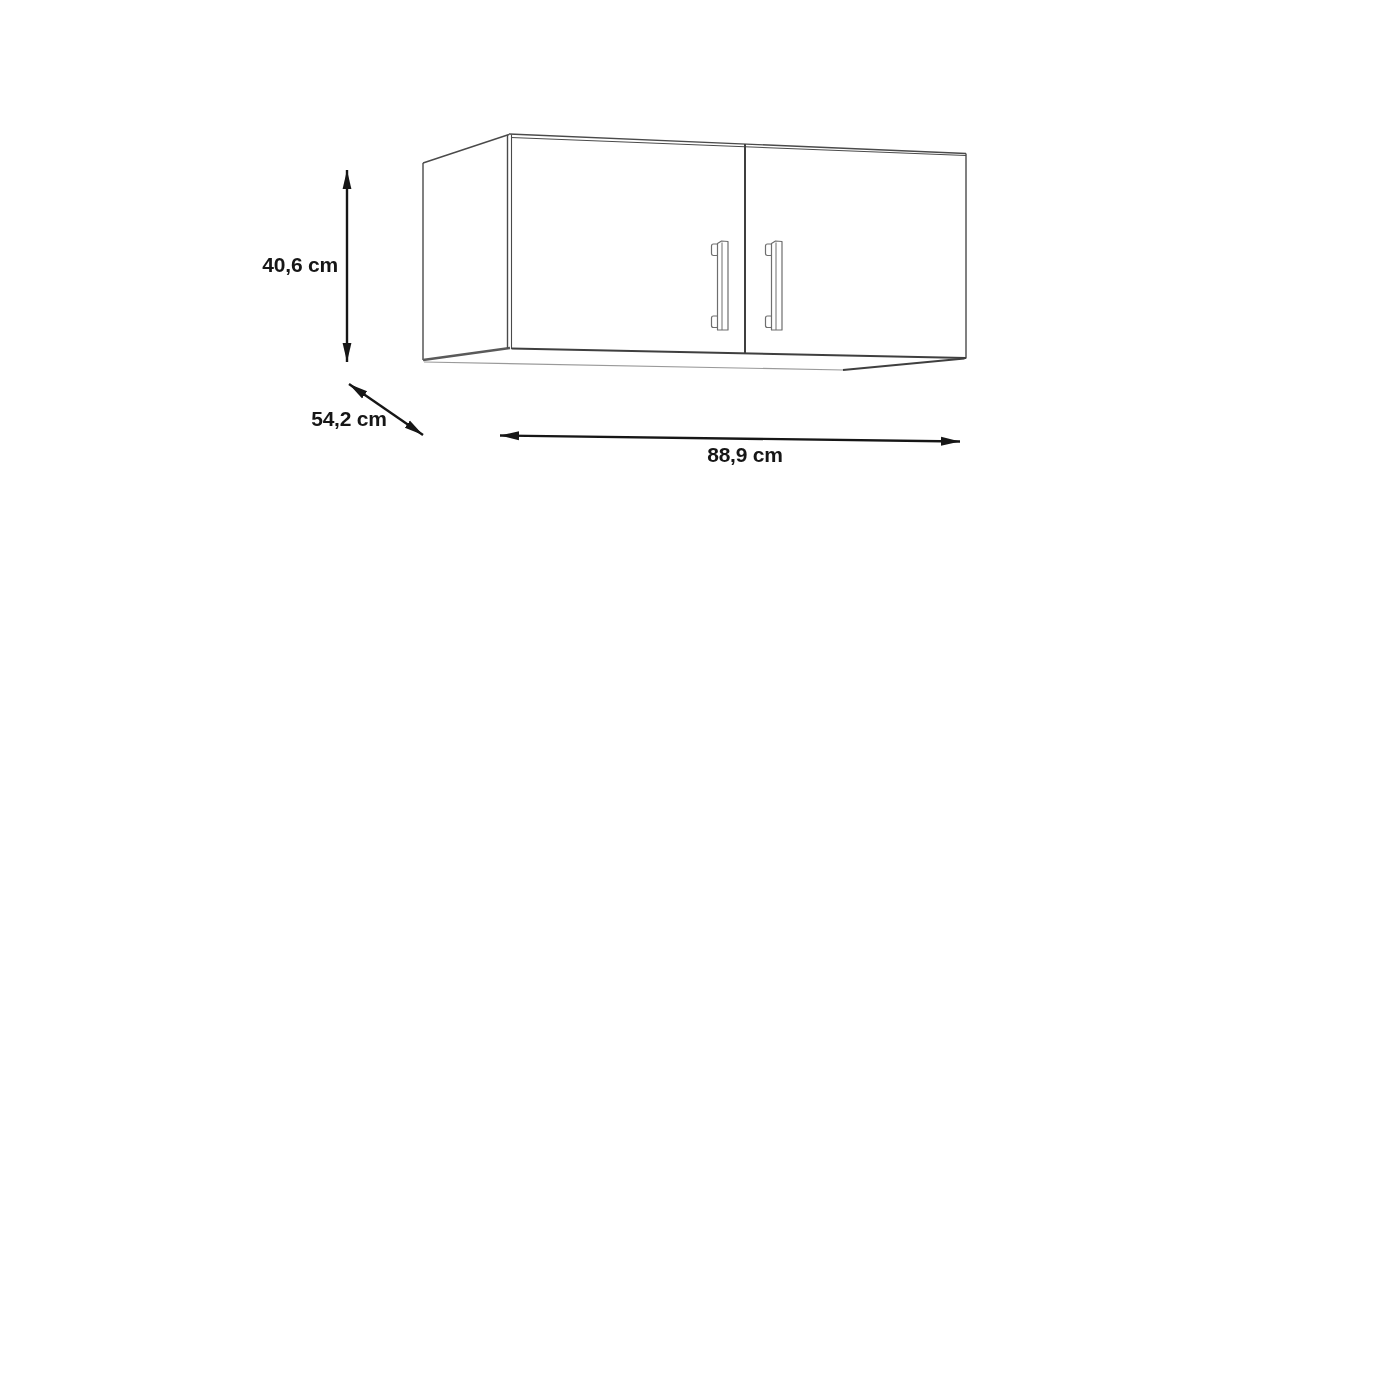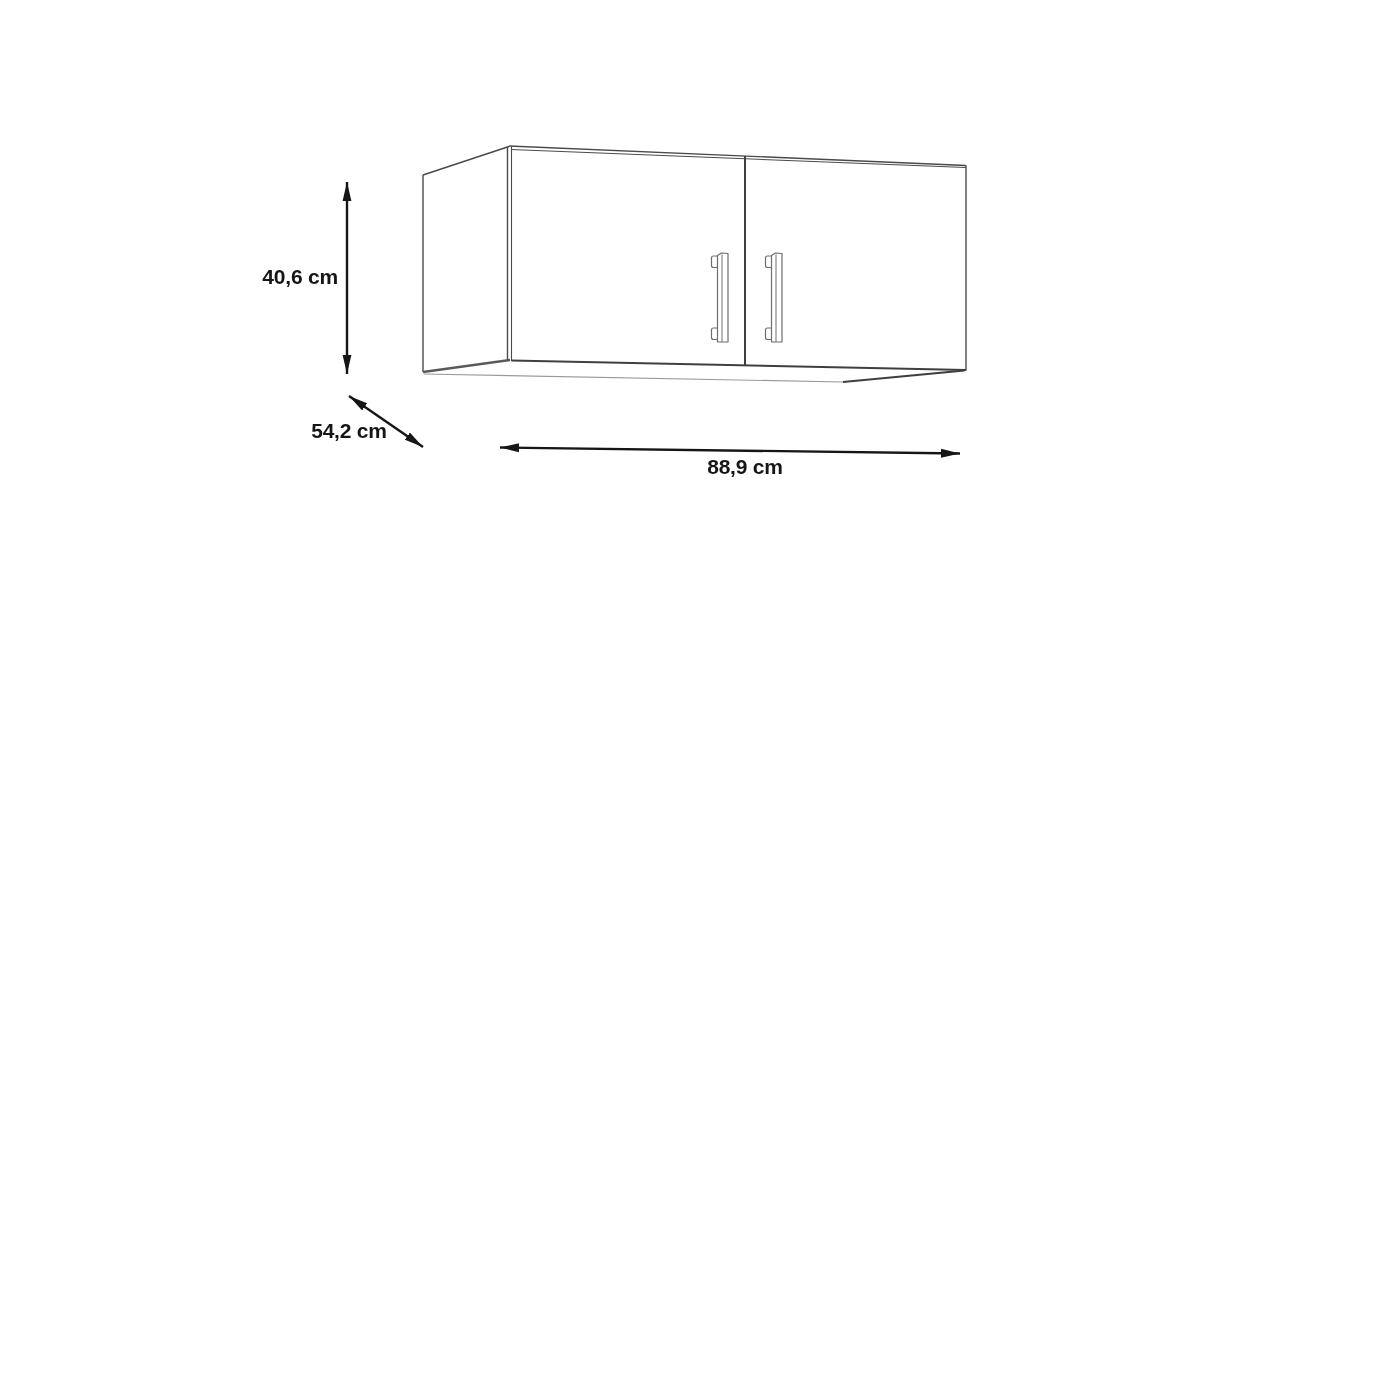--- a/index.html
+++ b/index.html
@@ -6,21 +6,20 @@
     margin: 0;
     padding: 0;
     background: #ffffff;
   }
   .canvas {
     position: relative;
     width: 1400px;
     height: 1012px;
     background: var(--background, #ffffff);
     overflow: hidden;
-    margin-top: 12px;
   }
   svg { display: block; }
 
   .face   { fill: #ffffff; stroke: none; }
   .edge   { stroke: var(--outline, #4a4a4a); stroke-width: 1.4; fill: none; stroke-linecap: butt; }
   .edge-thin  { stroke-width: 1.1; }
   .edge-dark  { stroke: #3f3f3f; stroke-width: 2; }
   .edge-thick { stroke: #5a5a5a; stroke-width: 2.6; }
   .edge-light { stroke: var(--outline-light, #9a9a9a); stroke-width: 1.2; fill: none; }
   .handle     { stroke: #6e6e6e; stroke-width: 1.2; fill: #ffffff; stroke-linejoin: round; }

